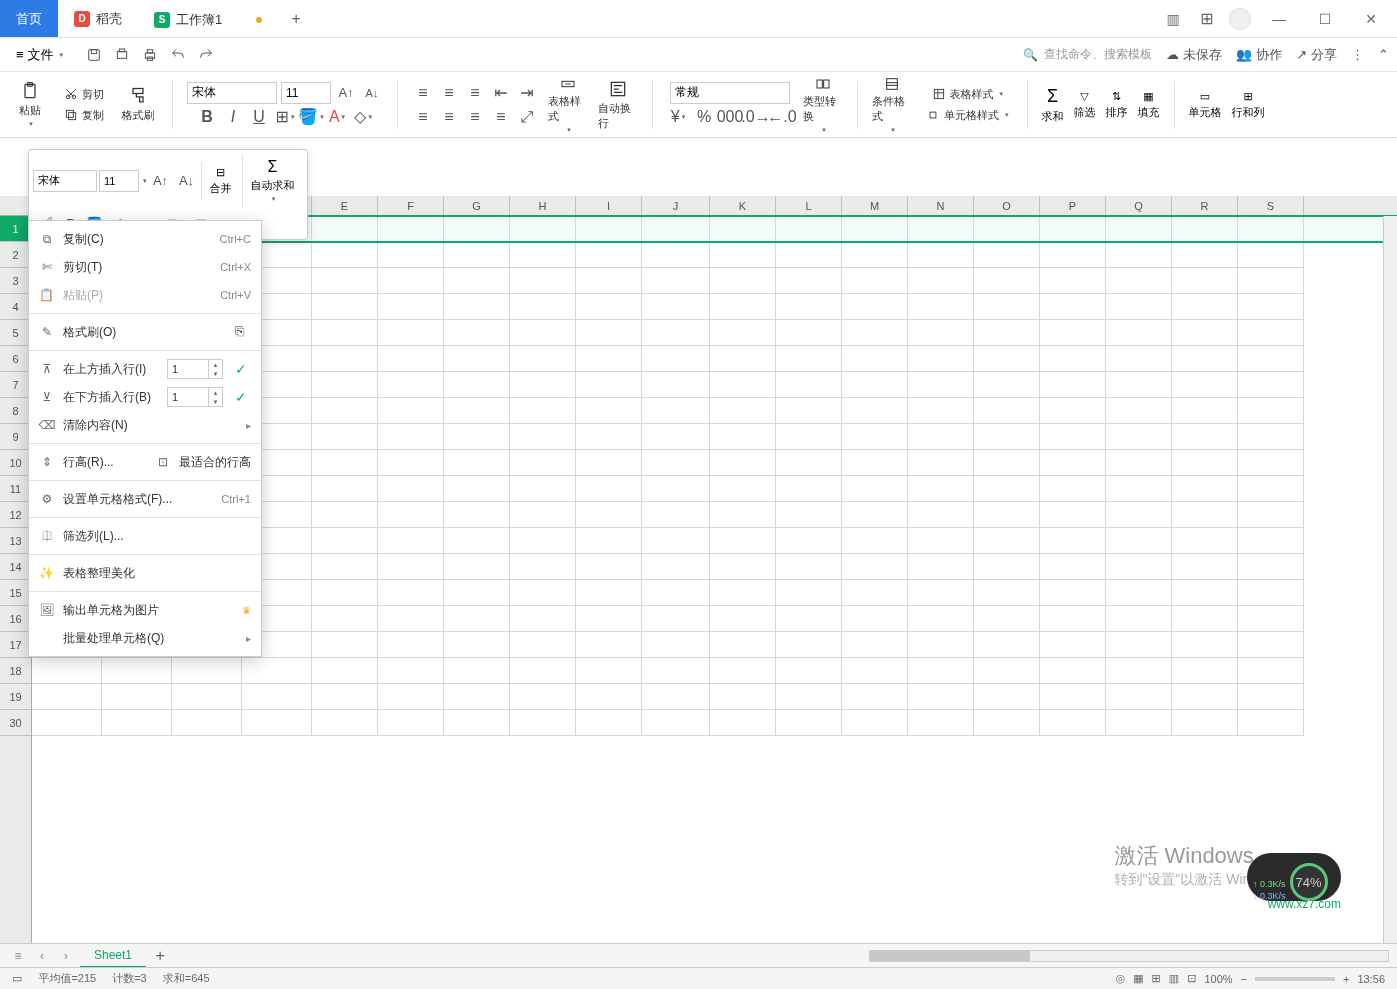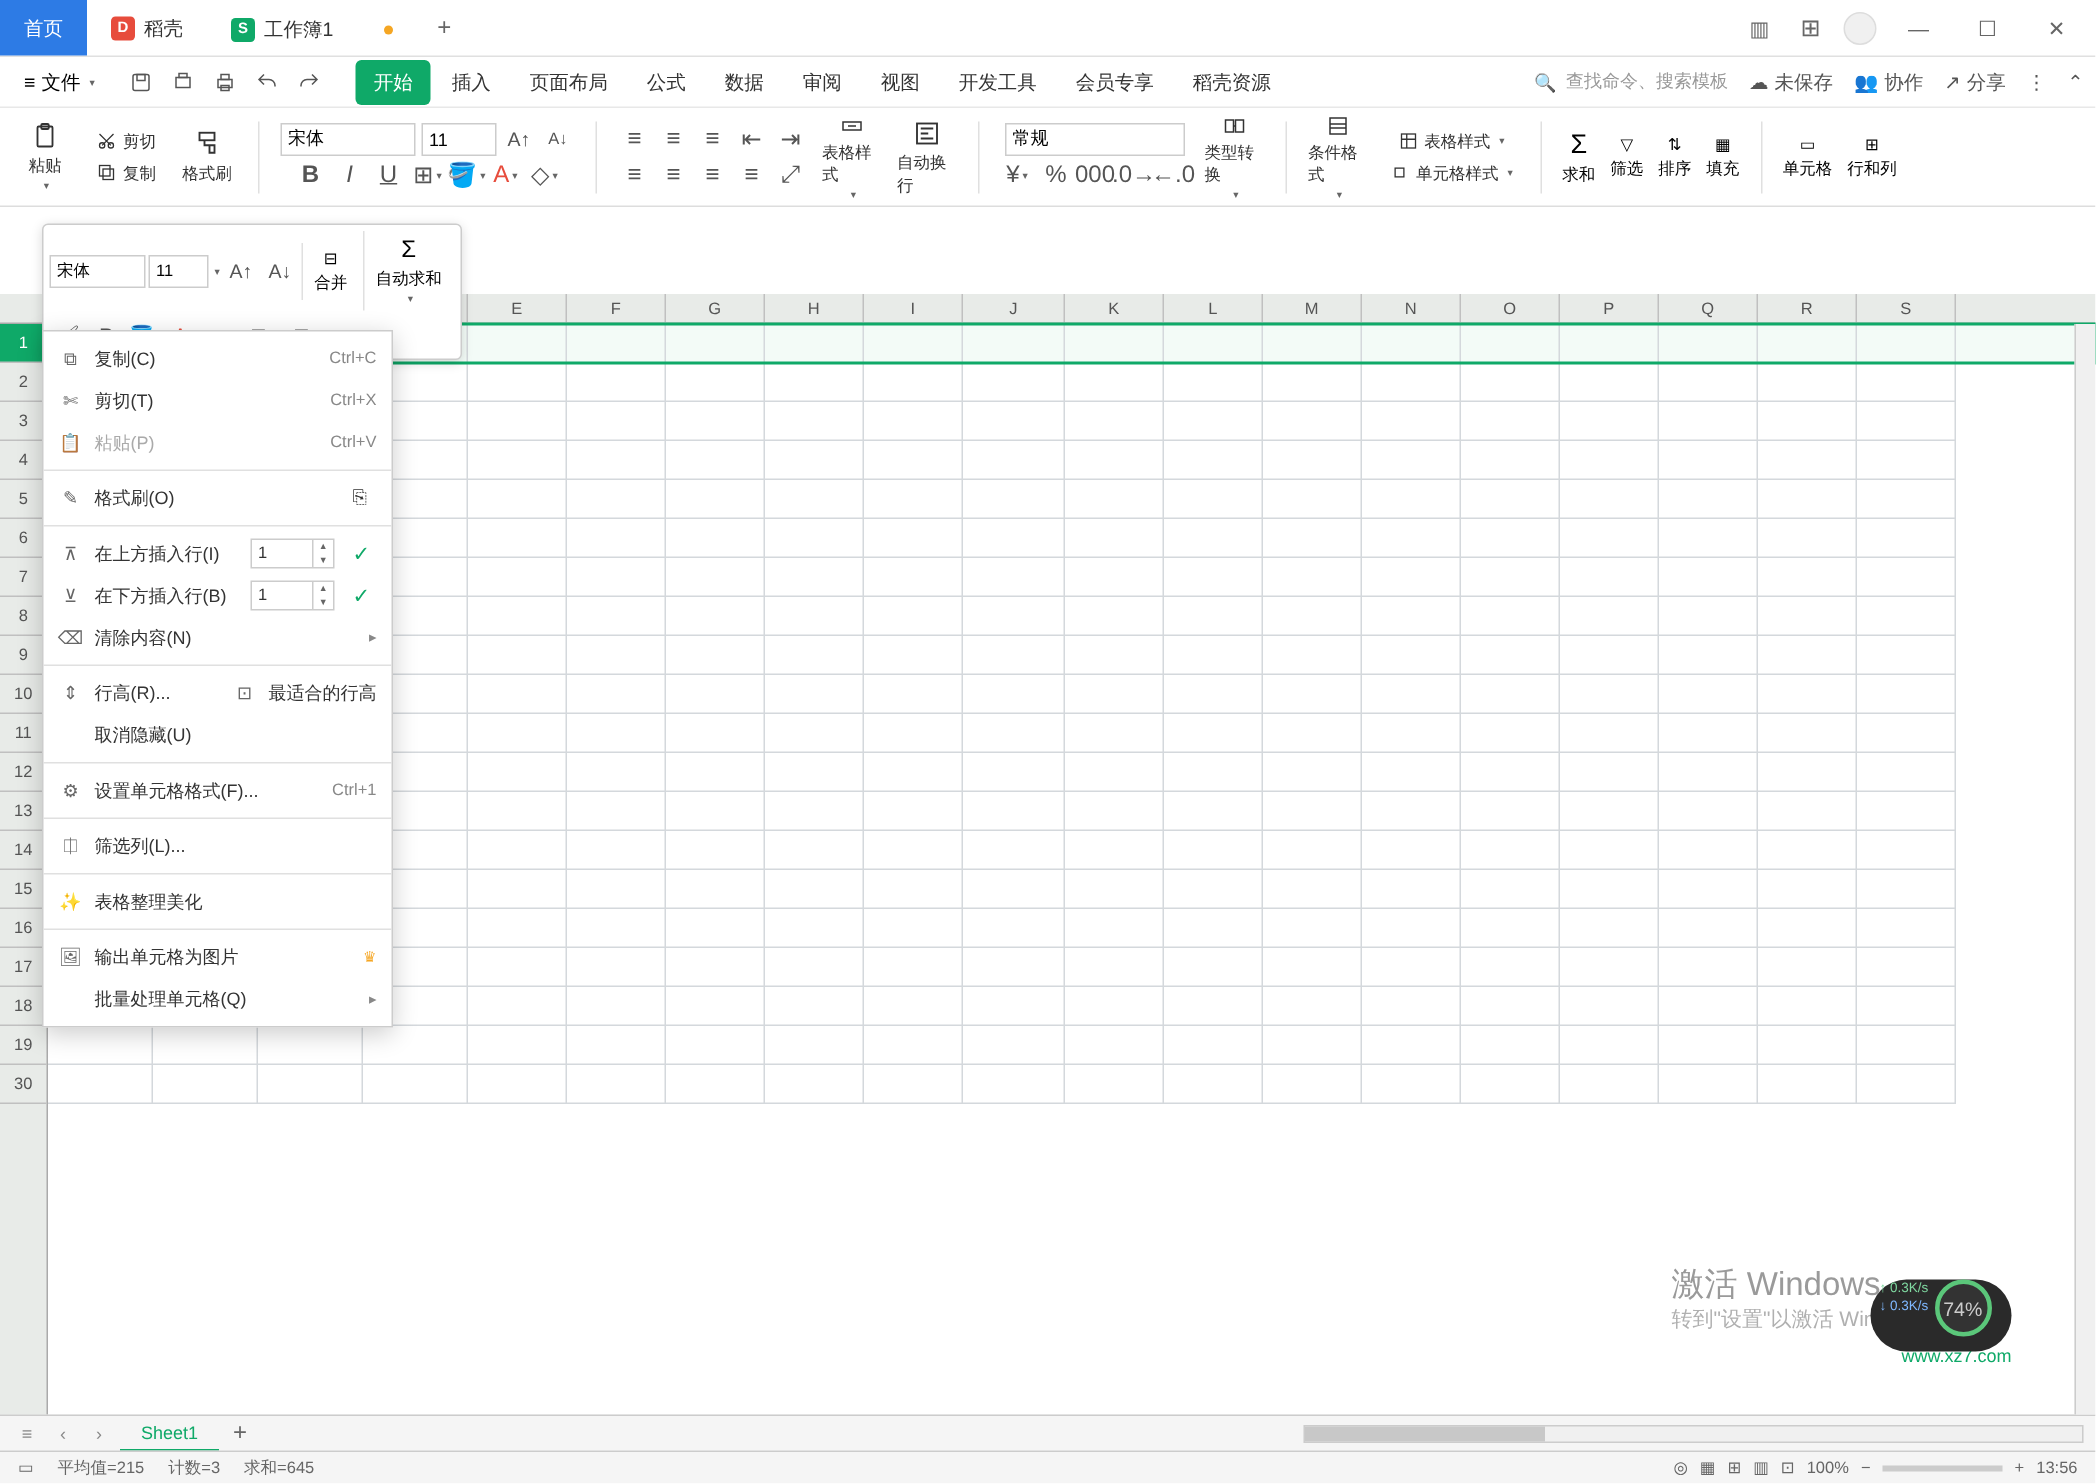--- a/index.html
+++ b/index.html
@@ -98,21 +98,21 @@
 
 
 .statusbar { position:absolute; bottom:0; left:0; right:0; height:22px; background:#f5f5f5; border-top:1px solid #ccc; display:flex; align-items:center; padding:0 12px; font-size:11px; color:#666; gap:16px; }
 .statusbar .sb-right { margin-left:auto; display:flex; align-items:center; gap:8px; }
 
 
 .watermark { position:absolute; bottom:100px; right:100px; text-align:left; color:#b0b0b0; font-size:14px; z-index:1; pointer-events:none; }
 .watermark .wm1 { font-size:22px; color:#9a9a9a; }
 
 
-.net-widget { position:absolute; bottom:88px; right:56px; width:94px; height:48px; background:#2a2a2a; border-radius:24px; display:flex; align-items:flex-start; padding:0 6px; gap:4px; z-index:30; }
+.net-widget { position:absolute; bottom:88px; right:56px; width:94px; height:48px; background:#2a2a2a; border-radius:24px; display:flex; align-items:flex-end; padding:0 6px; gap:4px; z-index:30; }
 .net-info { display:flex; flex-direction:column; font-size:9px; color:#7fd8a0; gap:2px; }
 .net-info .dn { color:#7fb8ff; }
 .net-circle { width:38px; height:38px; border-radius:50%; border:3px solid #5bc77a; display:flex; align-items:center; justify-content:center; color:#ccc; font-size:13px; background:#333; }
 .site-text { position:absolute; bottom:78px; right:56px; color:#0fa968; font-size:12px; z-index:29; }
 .vscroll { position:absolute; right:0; top:216px; bottom:46px; width:14px; background:#f0f0f0; border-left:1px solid #ccc; }
 
 
 .ico-svg { width:16px; height:16px; fill:none; stroke:currentColor; stroke-width:1.5; }
 
 </style>
@@ -172,32 +172,20 @@
     <div class="qat-btn">
         <svg class="ico-svg" viewBox="0 0 24 24">
           <path d="M9 14L4 9l5-5M4 9h10a6 6 0 016 6v1"></path>
         </svg>
       </div>
     <div class="qat-btn">
         <svg class="ico-svg" viewBox="0 0 24 24">
           <path d="M15 14l5-5-5-5M20 9H10a6 6 0 00-6 6v1"></path>
         </svg>
       </div>
-  </div>
-  <div class="menu-tabs">
-    <div class="menu-tab active">开始</div>
-    <div class="menu-tab">插入</div>
-    <div class="menu-tab">页面布局</div>
-    <div class="menu-tab">公式</div>
-    <div class="menu-tab">数据</div>
-    <div class="menu-tab">审阅</div>
-    <div class="menu-tab">视图</div>
-    <div class="menu-tab">开发工具</div>
-    <div class="menu-tab">会员专享</div>
-    <div class="menu-tab">稻壳资源</div>
   </div>
   <div class="menu-right">
     <div class="search-box">
       <span>🔍</span>
       <span>查找命令、搜索模板</span>
     </div>
     <div class="mr-item">
         <span>☁</span>
         <span>未保存</span>
       </div>
@@ -933,24 +921,20 @@
     <span class="ctx-label">清除内容(N)</span>
     <span class="ctx-arrow">▸</span>
   </div>
   <div class="ctx-sep"></div>
   <div class="ctx-item">
     <span class="ctx-ico">⇕</span>
     <span class="ctx-label">行高(R)...</span>
     <span class="ctx-ico" style="margin-left:20px;">⊡</span>
     <span style="font-size:12px;">最适合的行高</span>
   </div>
-  <div class="ctx-item">
-    <span class="ctx-ico"></span>
-    <span class="ctx-label">取消隐藏(U)</span>
-  </div>
   <div class="ctx-sep"></div>
   <div class="ctx-item">
     <span class="ctx-ico">⚙</span>
     <span class="ctx-label">设置单元格格式(F)...</span>
     <span class="ctx-shortcut">Ctrl+1</span>
   </div>
   <div class="ctx-sep"></div>
   <div class="ctx-item">
     <span class="ctx-ico">⎅</span>
     <span class="ctx-label">筛选列(L)...</span>

